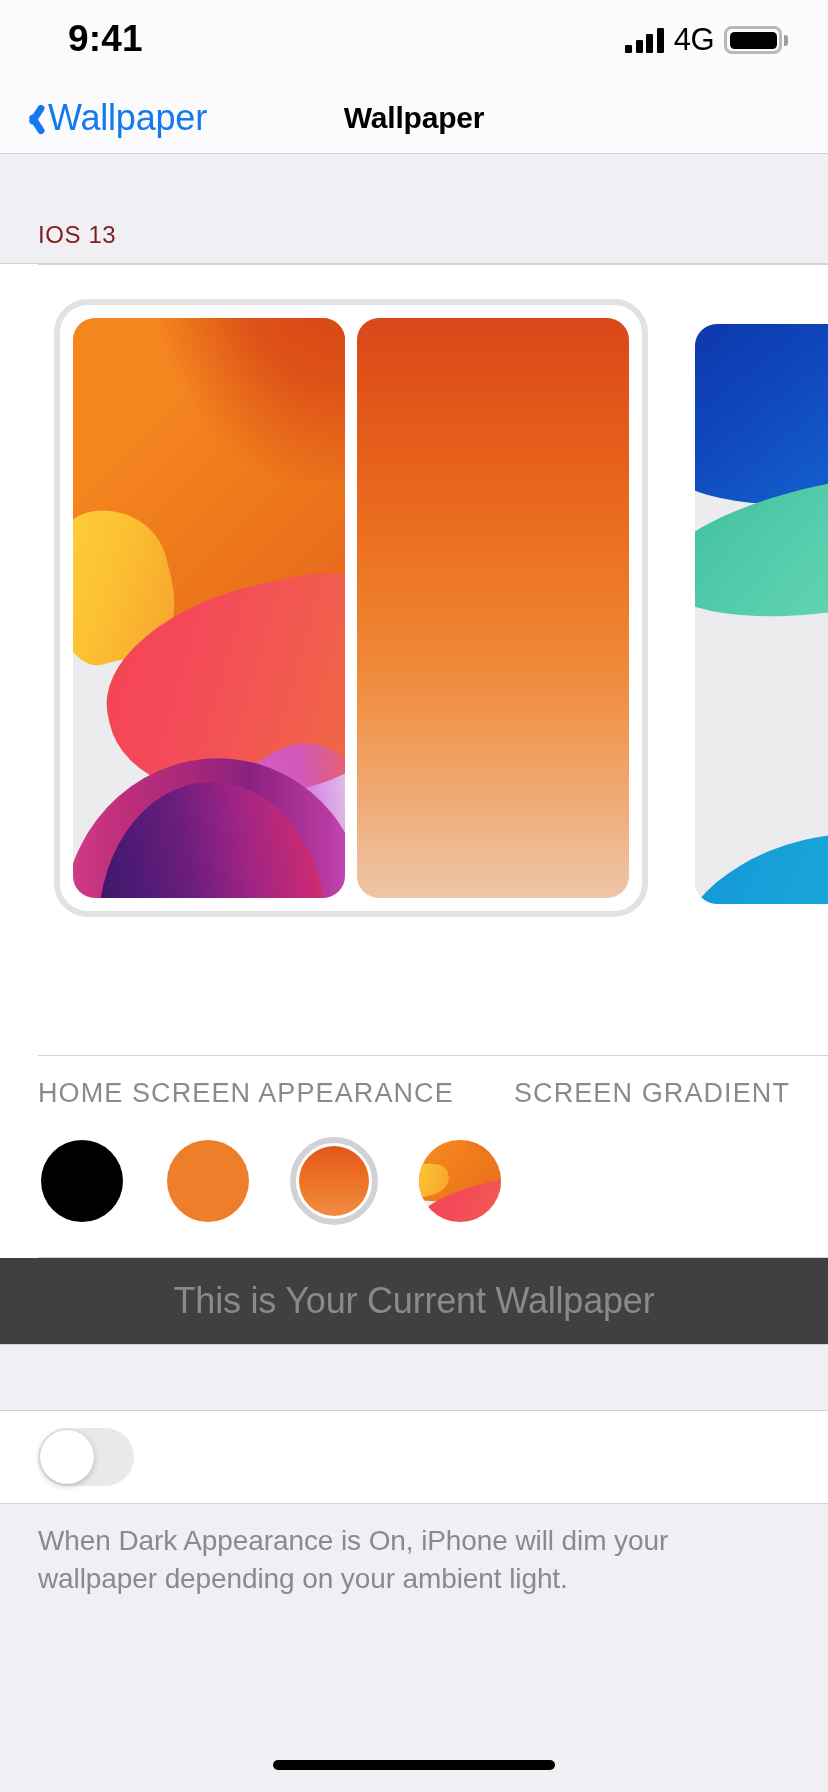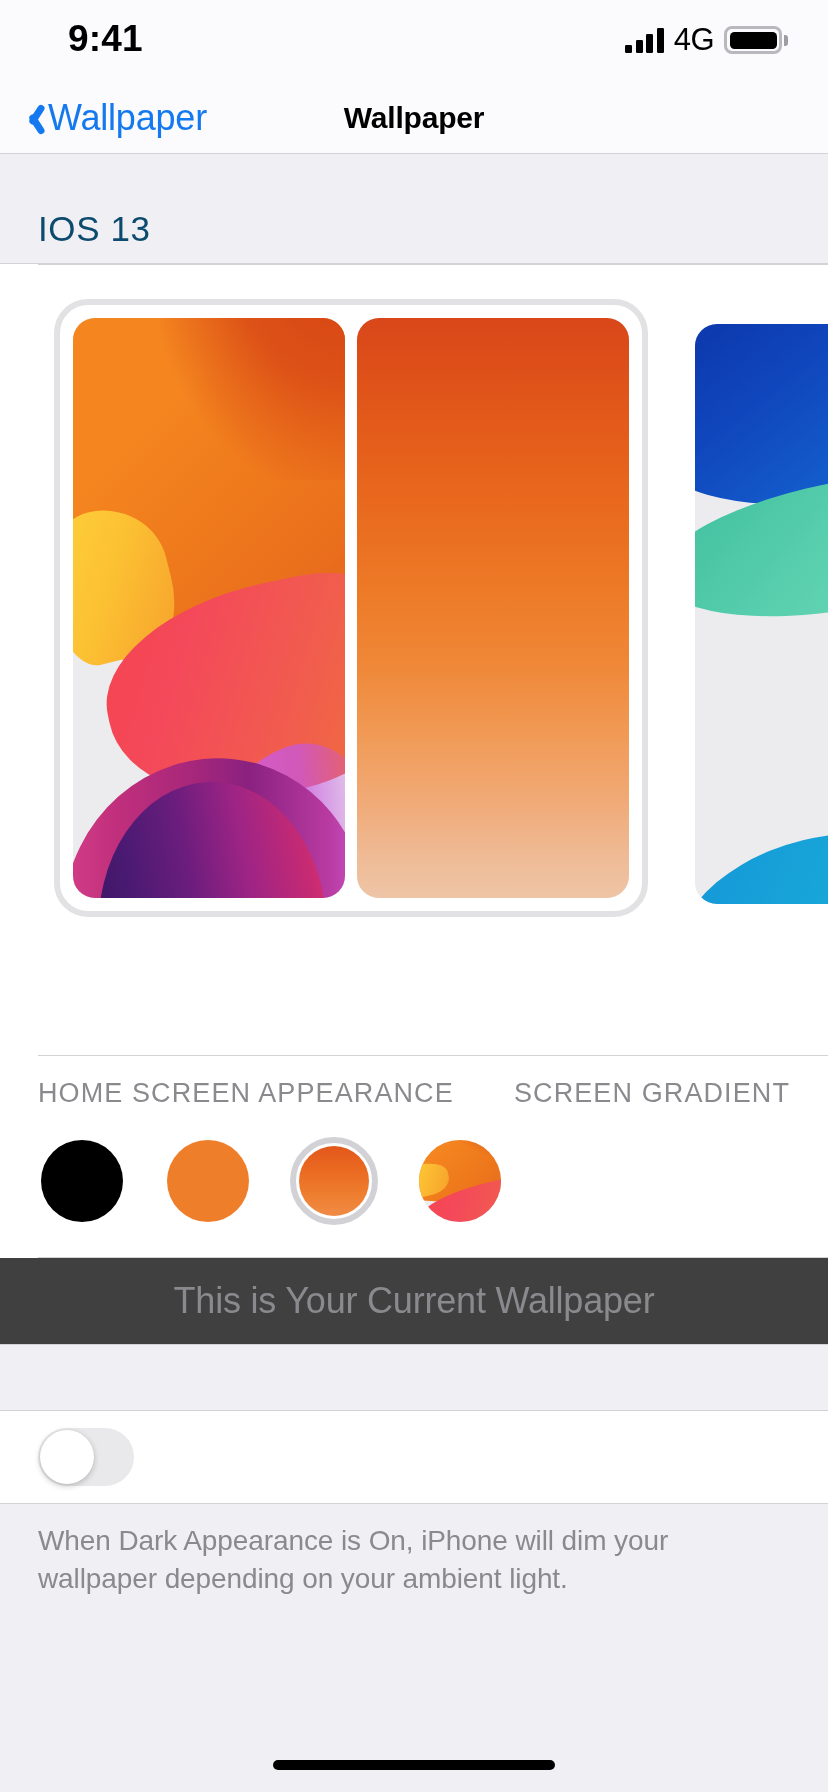--- a/index.html
+++ b/index.html
@@ -88,21 +88,21 @@
     border-bottom:1px solid #d3d3d6;
   }
   .sec-header{
     background:#f0f0f4;
     height:110px;
     display:flex; align-items:flex-end;
     padding:0 0 14px 38px;
     border-bottom:1px solid #d3d3d6;
   }
   .sec-header span{
-    font-size:35px; color:#0c4a6e; letter-spacing:0.6px;
+    font-size:24px; color:#7f1d1d; letter-spacing:0.6px;
   }
 
   .row{
     background:#fff;
     min-height:82px;
     display:flex; align-items:center;
     padding:0 38px;
     position:relative;
   }
   .row-link-label{

